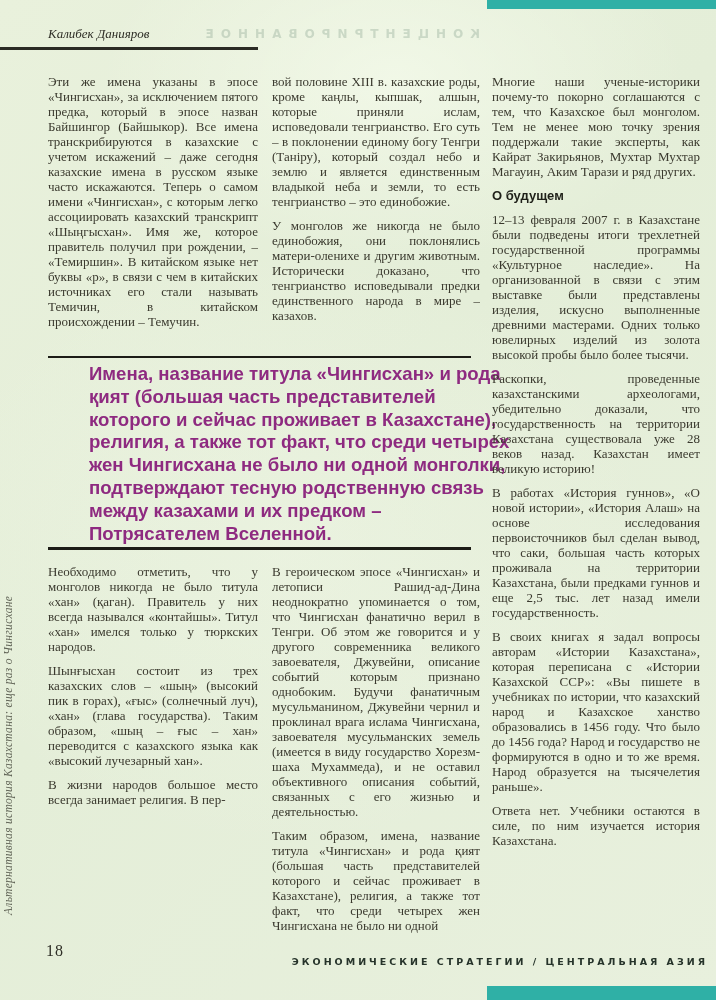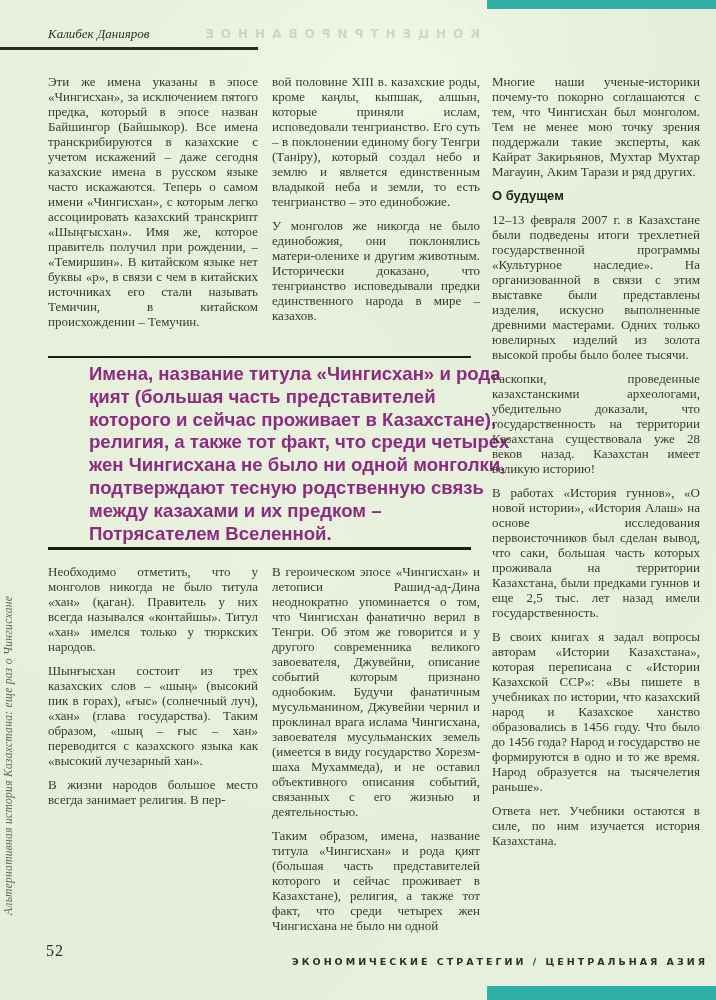--- a/index.html
+++ b/index.html
@@ -98,25 +98,25 @@
     <p>Шынғысхан состоит из трех казахских слов – «шың» (высокий пик в горах), «ғыс» (солнечный луч), «хан» (глава государства). Таким образом, «шың – ғыс – хан» переводится с казахского языка как «высокий лучезарный хан».</p>
     <p>В жизни народов большое место всегда занимает религия. В пер-</p>
   </div>
 
   <div class="col col2-bottom">
     <p>В героическом эпосе «Чингисхан» и летописи Рашид-ад-Дина неоднократно упоминается о том, что Чингисхан фанатично верил в Тенгри. Об этом же говорится и у другого современника великого завоевателя, Джувейни, описание событий которым признано однобоким. Будучи фанатичным мусульманином, Джувейни чернил и проклинал врага ислама Чингисхана, завоевателя мусульманских земель (имеется в виду государство Хорезм-шаха Мухаммеда), и не оставил объективного описания событий, связанных с его жизнью и деятельностью.</p>
     <p>Таким образом, имена, название титула «Чингисхан» и рода қият (большая часть представителей которого и сейчас проживает в Казахстане), религия, а также тот факт, что среди четырех жен Чингисхана не было ни одной</p>
   </div>
 
   <div class="col col3">
-    <p>Многие наши ученые-историки почему-то покорно соглашаются с тем, что Чингисхан был монголом. Тем не менее мою точку зрения поддержали такие эксперты, как Кайрат Закирьянов, Мухтар Мухтар Магауин, Аким Тарази и ряд других.</p>
+    <p>Многие наши ученые-историки почему-то покорно соглашаются с тем, что Казахское был монголом. Тем не менее мою точку зрения поддержали такие эксперты, как Кайрат Закирьянов, Мухтар Мухтар Магауин, Аким Тарази и ряд других.</p>
     <p class="section-heading">О будущем</p>
     <p>12–13 февраля 2007 г. в Казахстане были подведены итоги трехлетней государственной программы «Культурное наследие». На организованной в связи с этим выставке были представлены изделия, искусно выполненные древними мастерами. Одних только ювелирных изделий из золота высокой пробы было более тысячи.</p>
     <p>Раскопки, проведенные казахстанскими археологами, убедительно доказали, что государственность на территории Казахстана существовала уже 28 веков назад. Казахстан имеет великую историю!</p>
     <p>В работах «История гуннов», «О новой истории», «История Алаш» на основе исследования первоисточников был сделан вывод, что саки, большая часть которых проживала на территории Казахстана, были предками гуннов и еще 2,5 тыс. лет назад имели государственность.</p>
     <p>В своих книгах я задал вопросы авторам «Истории Казахстана», которая переписана с «Истории Казахской ССР»: «Вы пишете в учебниках по истории, что казахский народ и Казахское ханство образовались в 1456 году. Что было до 1456 года? Народ и государство не формируются в одно и то же время. Народ образуется на тысячелетия раньше».</p>
     <p>Ответа нет. Учебники остаются в силе, по ним изучается история Казахстана.</p>
   </div>
 
-  <div class="page-number">52</div>
+  <div class="page-number">18</div>
   <div class="journal-footer">ЭКОНОМИЧЕСКИЕ СТРАТЕГИИ / ЦЕНТРАЛЬНАЯ АЗИЯ</div>
 
 </div>
 
 </body></html>

